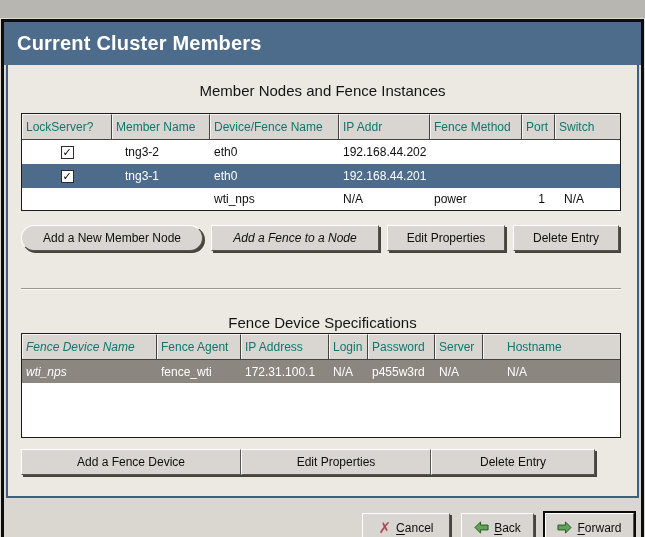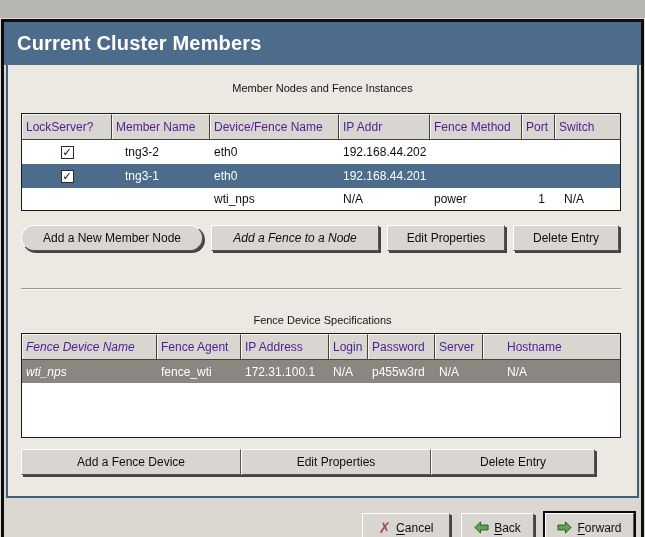--- a/index.html
+++ b/index.html
@@ -9,30 +9,30 @@
 
   
   .titlebar{position:absolute;left:0;top:0;right:0;height:43px;background:var(--titlebar,#4d6c8b);}
   .titlebar .title{display:block;line-height:43px;padding-left:13px;color:#ffffff;
     font-size:20px;font-weight:bold;letter-spacing:0.2px;}
 
   
   .content{position:absolute;left:2px;right:2px;top:43px;bottom:53px;
     background:#ece9e2;border:2px solid #41607e;border-top:none;}
 
-  .caption{position:absolute;left:0;width:100%;text-align:center;font-size:11px;color:#141414;}
+  .caption{position:absolute;left:0;width:100%;text-align:center;font-size:15px;color:#141414;}
   .cap1{top:17px;}
   .cap2{top:249px;}
 
   
   .gtk-table{position:absolute;left:13px;width:600px;background:#ffffff;border:1px solid #1c1c1c;}
   .t1{top:48px;height:98px;}
   .t2{top:268px;height:105px;}
   .thead{display:flex;height:26px;background:#d9d6d1;}
-  .th{display:flex;align-items:center;padding:0 4px;font-size:12px;color:#4c1d95;
+  .th{display:flex;align-items:center;padding:0 4px;font-size:12px;color:#0f766e;
       background:#d9d6d1;border-right:1px solid #43433f;border-bottom:1px solid #43433f;
       border-top:1px solid #f7f5f1;box-shadow:inset 1px 0 0 #f7f5f1;white-space:nowrap;overflow:hidden;}
   .th.last{flex:1;border-right:none;}
   .tr{display:flex;align-items:center;font-size:12px;color:#0e0e0e;background:#ffffff;}
   .tr.selected{background:var(--selection,#4d6c8b);color:#ffffff;}
   .tr.selected-inactive{background:var(--inactive,#8b8680);color:#ffffff;}
   .td{padding:0 4px;white-space:nowrap;overflow:hidden;}
   .r24{height:24px;}.r22{height:22px;}.r23{height:23px;}
   .tfill{height:52px;background:#ffffff;}
 

